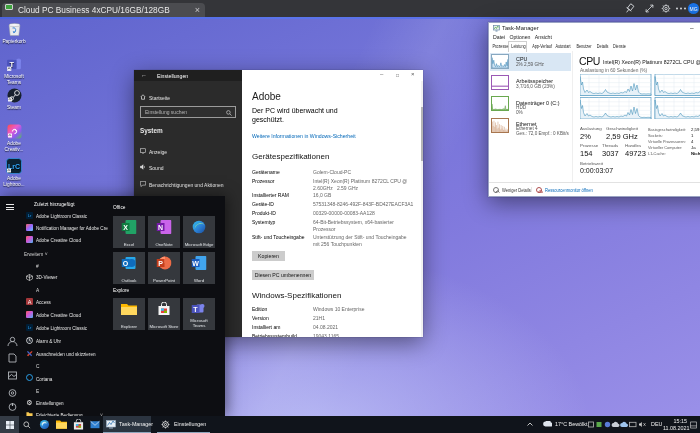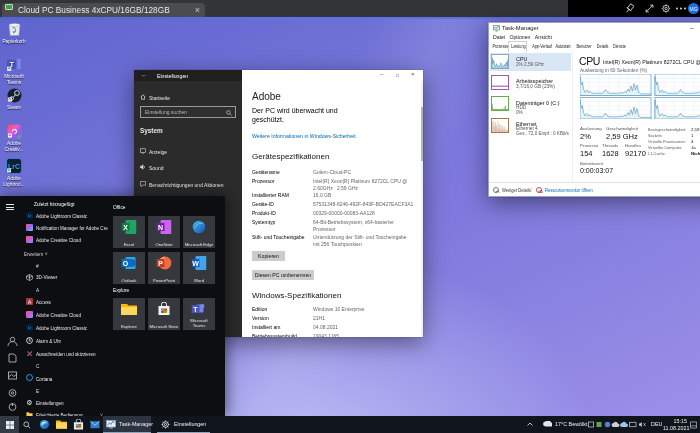--- a/index.html
+++ b/index.html
@@ -1,21 +1,21 @@
 <!DOCTYPE html>
 <html><head>
 <meta charset="utf-8">
 <style>
   * { margin:0; padding:0; box-sizing:border-box; }
   html,body { width:700px; height:433px; overflow:hidden; }
   body { font-family:"Liberation Sans", sans-serif; position:relative; background:#000; }
   .abs { position:absolute; }
 
   
-  #topbar { left:0; top:0; width:568px; height:17px; background:#343539; }
+  #topbar { left:0; top:0; width:700px; height:17px; background:#343539; }
   #topbar .tab { position:absolute; left:2px; top:3px; width:203px; height:14px; background:#4b4c50; border-radius:4px 4px 0 0; color:#e8e8e8; font-size:8.3px; line-height:14px; white-space:nowrap; }
   #topbar .tab .ttxt { position:absolute; left:16px; top:0; letter-spacing:0px; }
   #topbar .tab .close { position:absolute; right:5px; top:0px; color:#c6c6c8; font-size:9px; }
   #topbar .ticon { position:absolute; left:5px; top:3.5px; width:8px; height:6px; border:1px solid #cfd2cf; border-radius:1px; background:#3fa33f; }
 
   
   #desktop { left:0; top:17px; width:700px; height:416px;
     background:
       radial-gradient(ellipse 460px 300px at 45% 100%, rgba(210,217,255,0.62), rgba(210,217,255,0) 60%),
       linear-gradient(115deg, rgba(255,255,255,0) 42%, rgba(255,255,255,0.10) 50%, rgba(255,255,255,0) 58%),
@@ -503,23 +503,23 @@
     <use href="#cpucell" x="75" y="23.5"></use>
   </svg>
 
   <div class="tm-stat-lbl" style="left:91px;top:103px">Auslastung</div>
   <div class="tm-stat-val" style="left:91px;top:109px">2%</div>
   <div class="tm-stat-lbl" style="left:117px;top:103px">Geschwindigkeit</div>
   <div class="tm-stat-val" style="left:117px;top:109px">2,59 GHz</div>
   <div class="tm-stat-lbl" style="left:91px;top:120px">Prozesse</div>
   <div class="tm-stat-val" style="left:91px;top:126px">154</div>
   <div class="tm-stat-lbl" style="left:113px;top:120px">Threads</div>
-  <div class="tm-stat-val" style="left:113px;top:126px">1628</div>
+  <div class="tm-stat-val" style="left:113px;top:126px">3037</div>
   <div class="tm-stat-lbl" style="left:136px;top:120px">Handles</div>
-  <div class="tm-stat-val" style="left:136px;top:126px">92170</div>
+  <div class="tm-stat-val" style="left:136px;top:126px">49723</div>
   <div class="tm-stat-lbl" style="left:91px;top:138px">Betriebszeit</div>
   <div class="tm-stat-val" style="left:91px;top:144px;font-size:7px">0:00:03:07</div>
 
   <div class="tm-r-lbl" style="top:104px">Basisgeschwindigkeit:</div>
     <div class="tm-r-val" style="top:104px">2,59 GHz</div>
   <div class="tm-r-lbl" style="top:109.6px">Sockets:</div>
     <div class="tm-r-val" style="top:109.6px">1</div>
   <div class="tm-r-lbl" style="top:115.9px">Virtuelle Prozessoren:</div>
     <div class="tm-r-val" style="top:115.9px">4</div>
   <div class="tm-r-lbl" style="top:121.6px">Virtueller Computer:</div>

